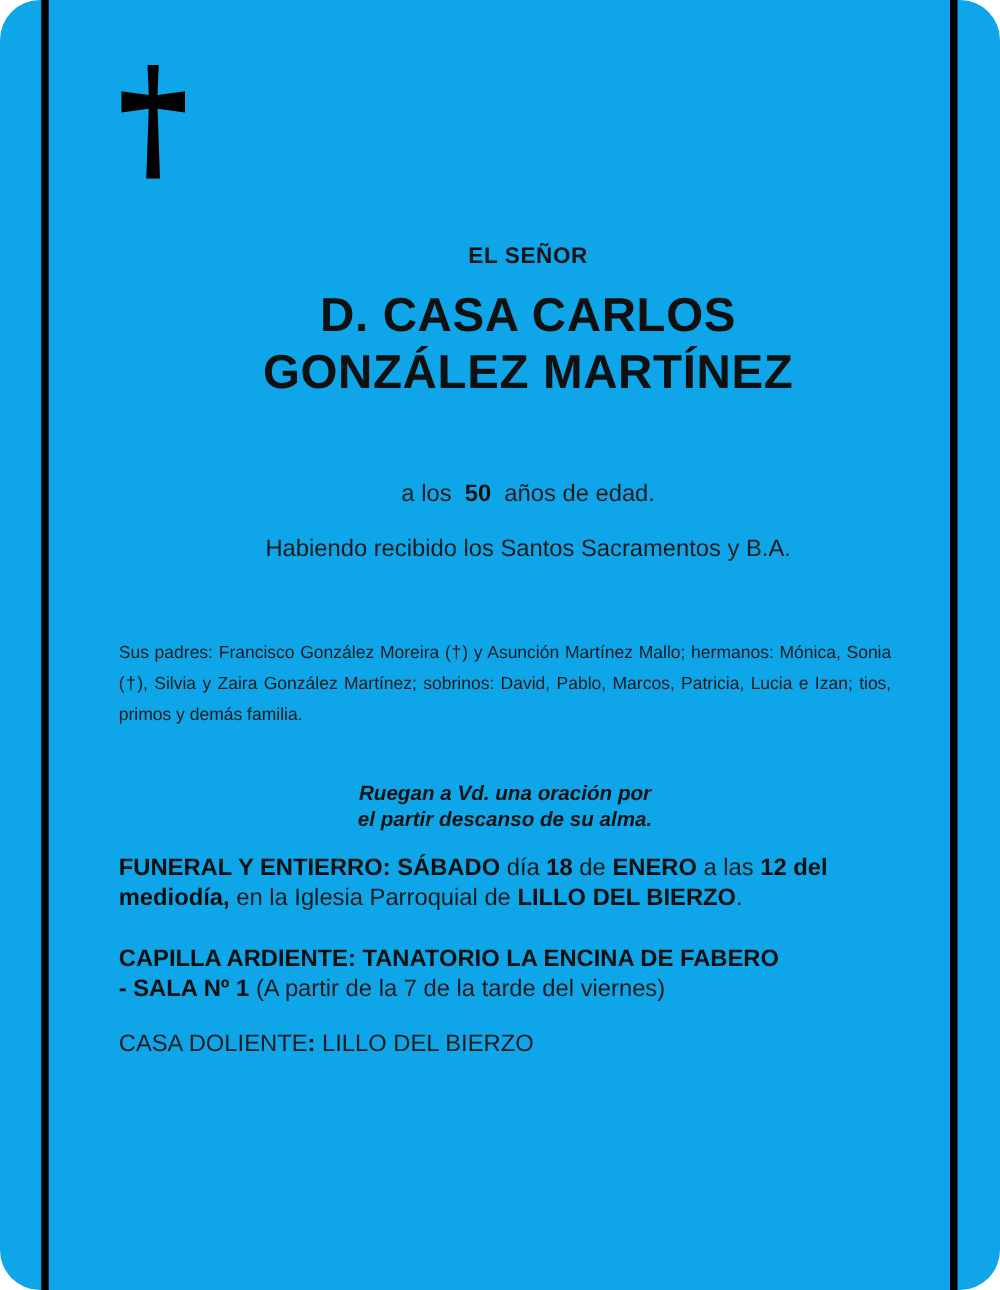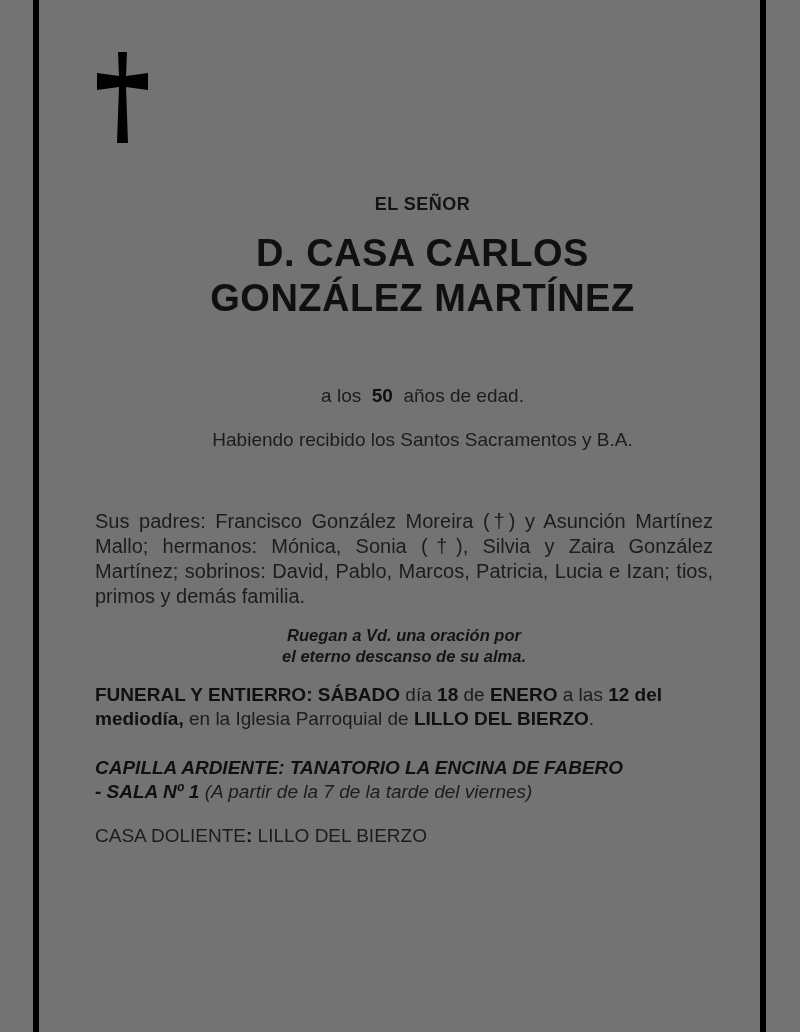--- a/index.html
+++ b/index.html
@@ -3,21 +3,21 @@
 <meta charset="utf-8">
 <style>
   html,body{margin:0;padding:0;}
   body{
     width:800px;height:1032px;
     background:#ffffff;
     font-family:"Liberation Sans", sans-serif;
     color:#1c1c1c;
     overflow:hidden;
   }
-  .sheet{position:relative;width:800px;height:1032px;background:#737373;}
+  .sheet{position:relative;width:800px;height:1032px;background:#0ea5e9;border-radius:32px;}
   .border-bar{position:absolute;top:0;bottom:0;width:6px;background:#000;}
   .border-bar.left{left:33px;}
   .border-bar.right{left:760px;}
 
   .abs{position:absolute;}
 
   .cross{left:97px;top:52px;width:51px;height:91px;}
 
   .salutation{
     left:95px;top:194px;width:655px;
@@ -38,35 +38,35 @@
   .death-line{top:345px;}
   .age-line{top:384px;}
   .sacraments-line{top:428px;}
   .dep{
     left:95px;top:468px;width:655px;text-align:center;
     font-size:21px;font-weight:700;word-spacing:18px;color:#101010;
   }
   .family-paragraph{
     left:95px;top:509px;width:618px;
     text-align:justify;
-    font-size:20px;line-height:25px;color:#1c1c1c;
+    font-size:14px;line-height:25px;color:#1c1c1c;
   }
   .prayer{
     left:95px;top:625px;width:618px;
     text-align:center;
     font-size:16.5px;line-height:21px;
     font-weight:700;font-style:italic;color:#141414;
   }
   .notice{
     left:95px;width:625px;
     font-size:19px;line-height:24px;color:#1c1c1c;
     text-align:left;
   }
   .funeral-notice{top:683px;}
-  .wake-notice{top:756px;font-style:italic;}
+  .wake-notice{top:756px;}
   .mourning-house{top:824px;}
 
   .b{font-weight:700;color:#101010;}
 </style>
 </head>
 <body>
 
 <div class="sheet">
 
   <div class="border-bar left"></div>
@@ -88,21 +88,21 @@
 
   <div class="abs center-line age-line"><span>a los&nbsp; </span><span class="b">50</span><span>&nbsp; años de edad.</span></div>
 
   <div class="abs center-line sacraments-line">Habiendo recibido los Santos Sacramentos y B.A.</div>
 
 
   <p class="abs family-paragraph" style="margin:0">Sus padres: Francisco González Moreira (†) y Asunción Martínez Mallo; hermanos: Mónica, Sonia (†), Silvia y Zaira González Martínez; sobrinos: David, Pablo, Marcos, Patricia, Lucia e Izan; tios, primos y demás familia.</p>
 
   <div class="abs prayer">
     <span>Ruegan a Vd. una oración por</span><br>
-    <span>el eterno descanso de su alma.</span>
+    <span>el partir descanso de su alma.</span>
   </div>
 
   <p class="abs notice funeral-notice" style="margin:0"><span class="b">FUNERAL Y ENTIERRO: SÁBADO</span><span> día </span><span class="b">18</span><span> de </span><span class="b">ENERO</span><span> a las </span><span class="b">12 del mediodía,</span><span> en la Iglesia Parroquial de </span><span class="b">LILLO DEL BIERZO</span><span>.</span></p>
 
   <p class="abs notice wake-notice" style="margin:0"><span class="b">CAPILLA ARDIENTE: TANATORIO LA ENCINA DE FABERO</span><br><span class="b">- SALA Nº 1</span><span> (A partir de la 7 de la tarde del viernes)</span></p>
 
   <p class="abs notice mourning-house" style="margin:0"><span>CASA DOLIENTE</span><span class="b">:</span><span> LILLO DEL BIERZO</span></p>
 
 </div>
 

